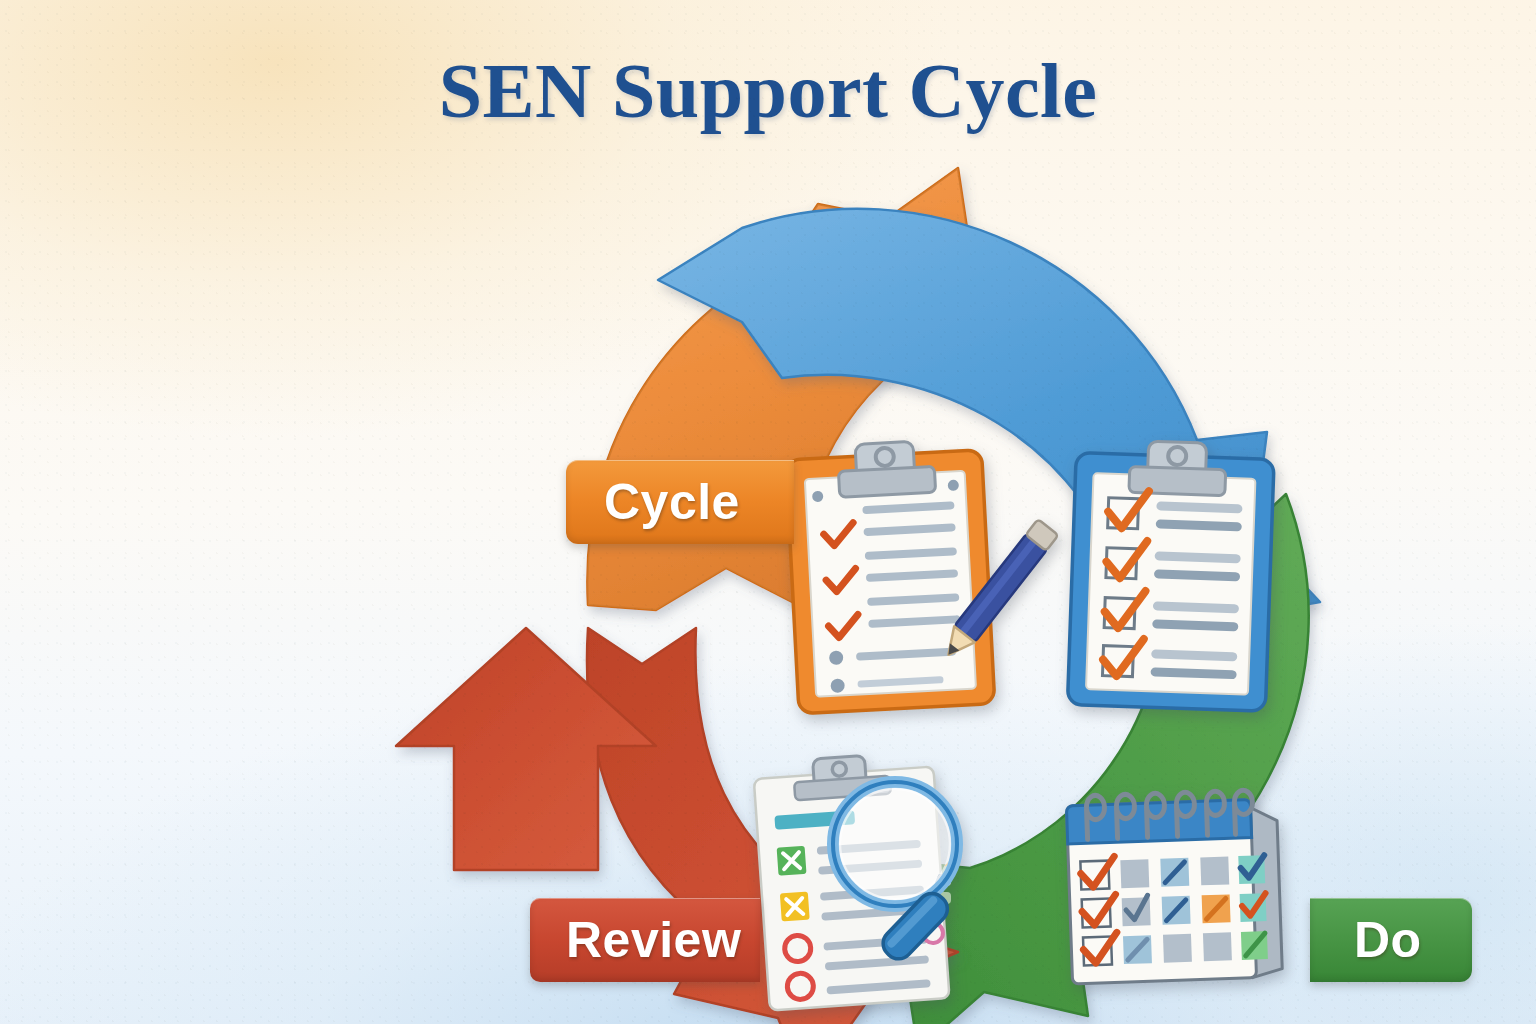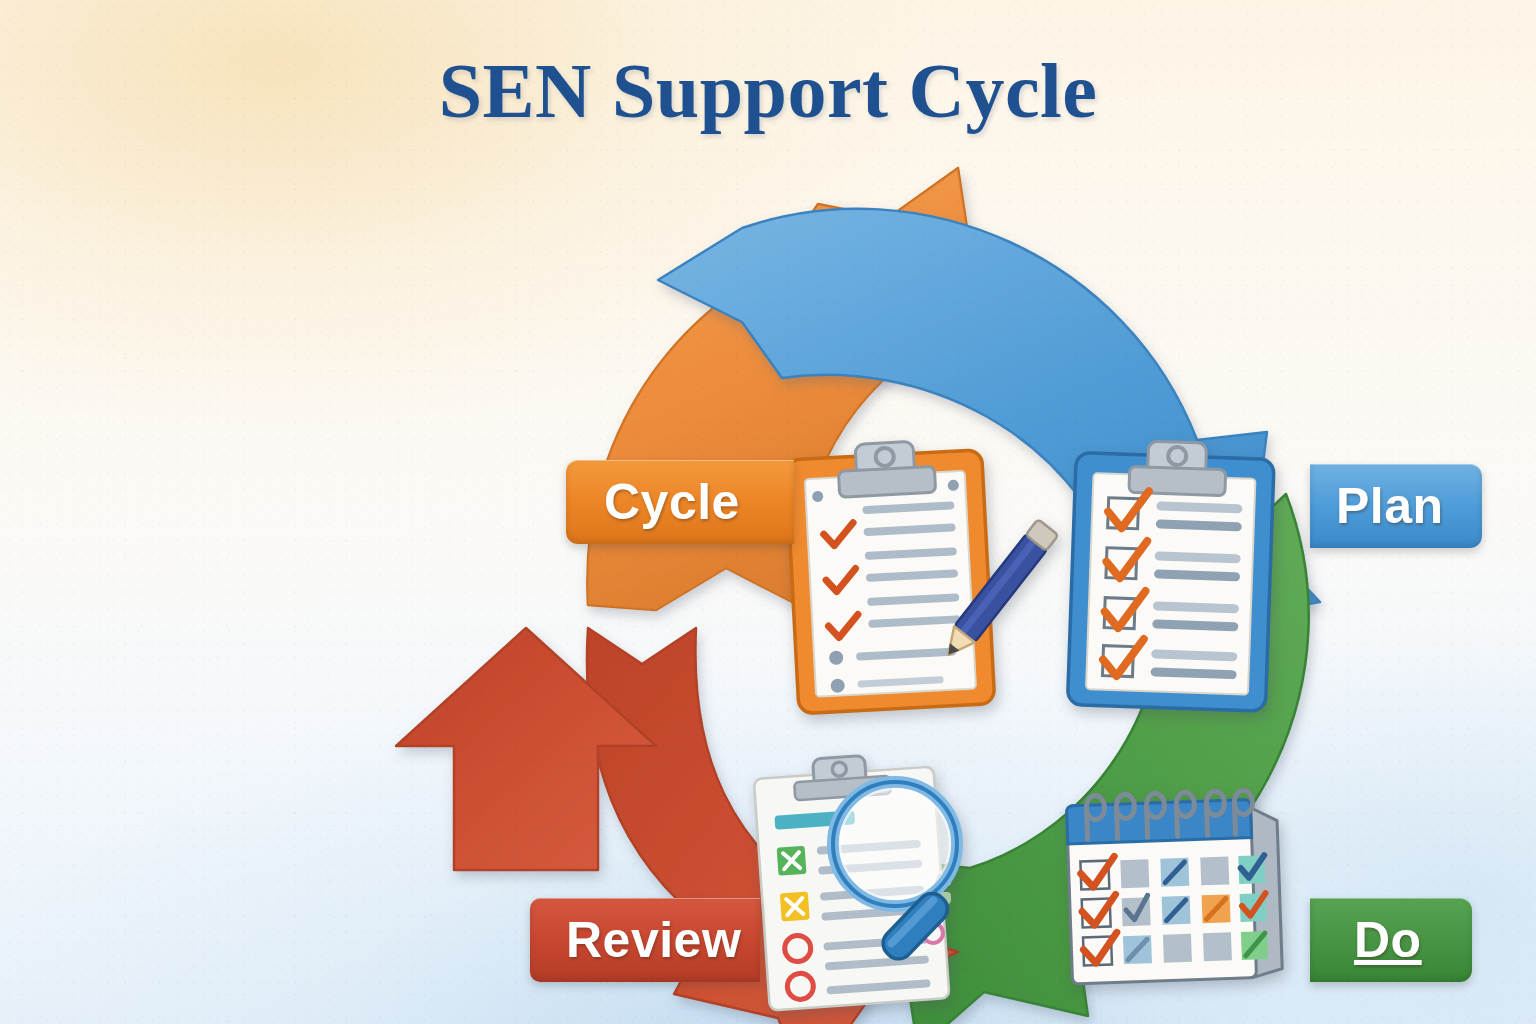--- a/index.html
+++ b/index.html
@@ -78,21 +78,20 @@
     padding-left: 36px;
     border-radius: 10px 0 0 10px;
     background: linear-gradient(180deg, #d4573f 0%, #c7462f 52%, #b53d28 100%);
     align-items: center;
   }
   #banner-do {
     left: 1052px; top: 740px; width: 162px;
     padding-left: 44px;
     border-radius: 0 12px 12px 0;
     background: linear-gradient(180deg, #57a354 0%, #479444 52%, #388636 100%);
-    text-decoration: underline;
   }
 
   
   .icon-holder { position: absolute; z-index: 25; }
   #icon-assess { left: 512px; top: 268px; width: 270px; height: 300px; }
   #icon-plan   { left: 790px; top: 268px; width: 250px; height: 300px; }
   #icon-review { left: 485px; top: 588px; width: 290px; height: 265px; }
   #icon-do     { left: 795px; top: 600px; width: 260px; height: 245px; }
   .icon-holder svg { width: 100%; height: 100%; overflow: visible; filter: drop-shadow(3px 6px 7px rgba(70,75,90,.30)); }
 </style>
@@ -206,23 +205,20 @@
                  L 388 830
                  L 244 830
                  L 244 706
                  Z" transform="translate(-48,-118)" fill="url(#gRed)" stroke="#b24227" stroke-width="2.5" stroke-linejoin="round"></path>
       </g>
     </svg>
 
     <div class="banner" id="banner-assess">
       <span class="txt">Cycle</span>
     </div>
-    <div class="banner" id="banner-plan">
-      <span class="txt">Plan</span>
-    </div>
     <div class="banner" id="banner-do">
       <span class="txt">Do</span>
     </div>
     <div class="banner" id="banner-review">
       <span class="txt">Review</span>
     </div>
 
     <div class="icon-holder" id="icon-assess">
       <svg viewBox="0 0 270 300">
         <g transform="rotate(-3 135 150)">

